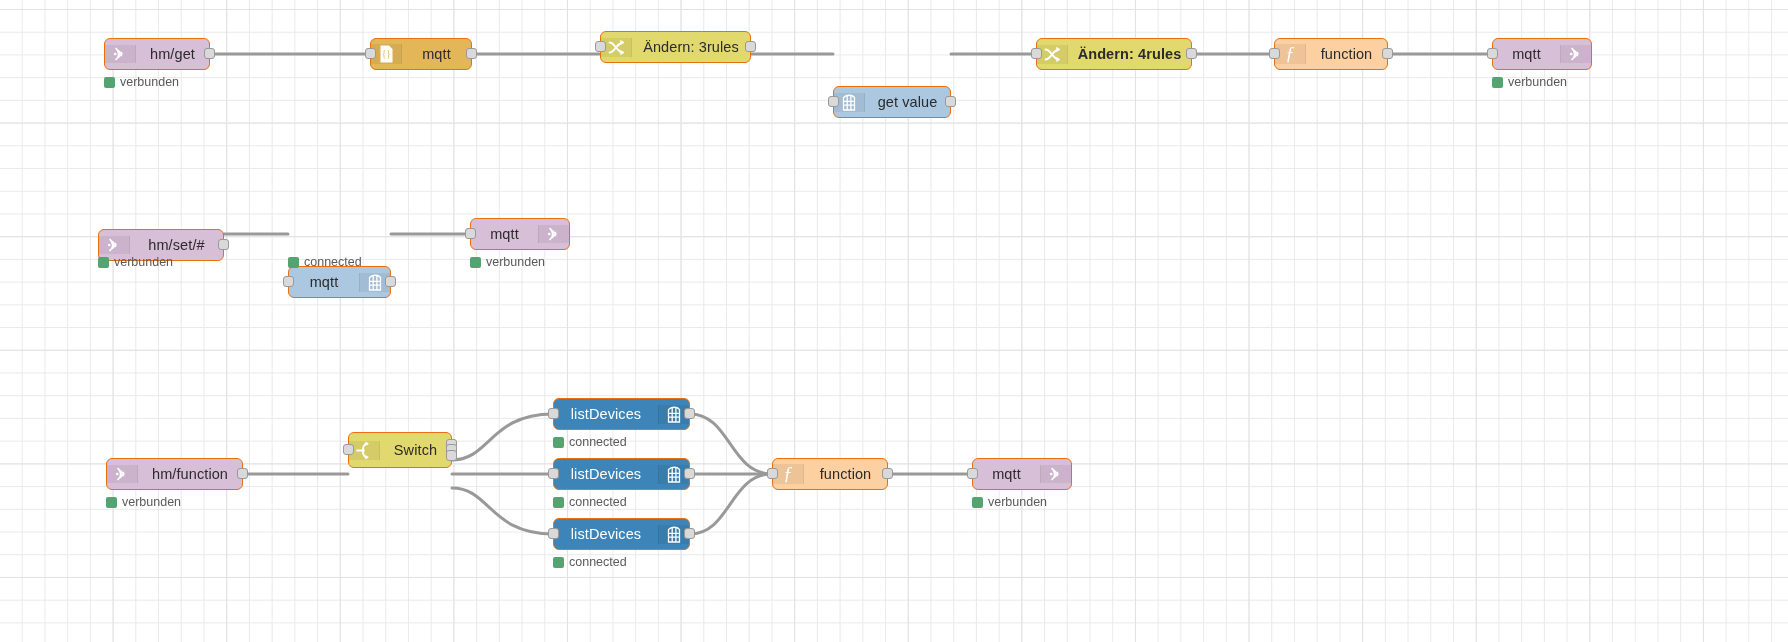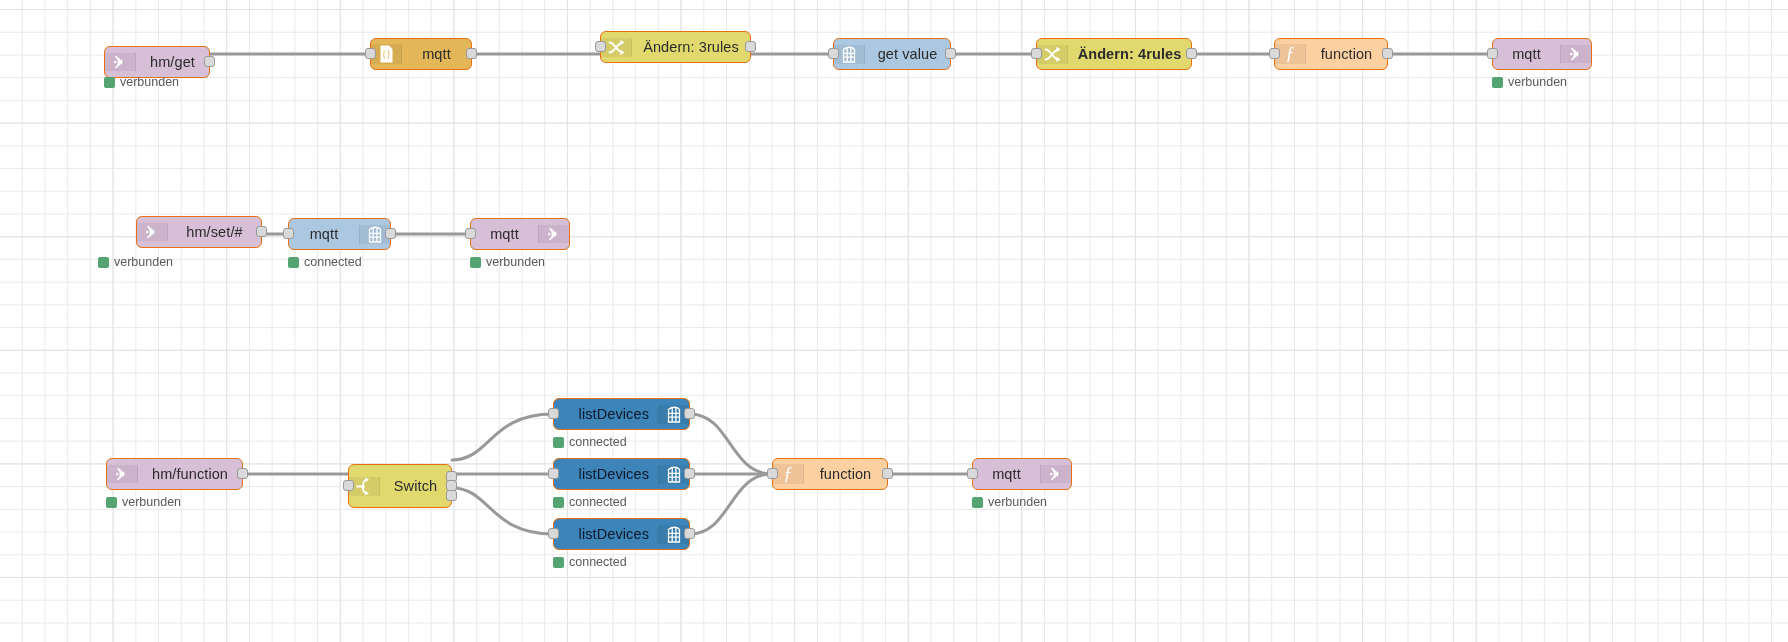--- a/index.html
+++ b/index.html
@@ -73,21 +73,21 @@
   .node .label {
     flex: 1 1 auto;
     text-align: center;
     font-size: 14.5px;
     color: #2b2b2b;
     padding: 0 9px;
     white-space: nowrap;
     line-height: 1;
     letter-spacing: 0.1px;
   }
-  .node.dark .label { color: #0f172a; text-align: right; }
+  .node.dark .label { color: #ffffff; }
 
   .icon-box {
     width: 30px;
     flex: 0 0 30px;
     display: flex;
     align-items: center;
     justify-content: center;
     background: rgba(0,0,0,0.06);
     position: relative;
   }
@@ -135,21 +135,21 @@
     background: #53a471;
     display: inline-block;
     flex: 0 0 11px;
   }
 
   
   .c-mqtt   { background: #d8bfd8; }
   .c-json   { background: #e3b758; }
   .c-change { background: #e2d96e; }
   .c-func   { background: #fdd0a2; }
-  .c-getval { background: #acc8e1; }
+  .c-getval { background: #acc8e1; margin-top: 48px; }
   .c-switch { background: #e2d96e; }
   .c-blue   { background: #3d85b8; }
 </style>
 </head>
 <body>
 
 <div id="canvas">
 
   <svg id="wires" viewBox="0 0 1788 642" width="1788" height="642">
 
@@ -166,21 +166,21 @@
     <path class="wire" d="M 243,474 C 280,474 310,474 348,474"></path>
     <path class="wire" d="M 452,460 C 490,460 490,414 553,414"></path>
     <path class="wire" d="M 452,474 C 490,474 510,474 553,474"></path>
     <path class="wire" d="M 452,488 C 490,488 490,534 553,534"></path>
     <path class="wire" d="M 690,414 C 730,414 730,474 772,474"></path>
     <path class="wire" d="M 690,474 C 725,474 740,474 772,474"></path>
     <path class="wire" d="M 690,534 C 730,534 730,474 772,474"></path>
     <path class="wire" d="M 888,474 C 925,474 940,474 972,474"></path>
   </svg>
 
-  <div class="node c-mqtt" style="left:104px; top:38px; width:106px;margin-top:8px;">
+  <div class="node c-mqtt" style="left:104px; top:38px; width:106px;">
     <div class="body">
       <span class="icon-box left">
         <svg width="16" height="18" viewBox="0 0 16 18">
           <g fill="none" stroke="#fff" stroke-width="1.6" stroke-linecap="round">
             <path d="M4 3.5 A7 7 0 0 1 4 14.5"></path>
             <path d="M6.5 5.5 A4.6 4.6 0 0 1 6.5 12.5"></path>
             <path d="M9 7.4 A2.3 2.3 0 0 1 9 10.6"></path>
           </g>
           <circle cx="3.2" cy="9" r="1.3" fill="#fff"></circle>
         </svg>
@@ -288,21 +288,21 @@
         </svg>
       </span>
     </div>
     <span class="port in"></span>
   </div>
   <div class="status" style="left:1492px; top:76px;">
     <span class="dot"></span>
     <span>verbunden</span>
   </div>
 
-  <div class="node c-mqtt" style="left:98px; top:216px; width:126px;margin-left:38px;">
+  <div class="node c-mqtt" style="left:98px; top:229px; width:126px;">
     <div class="body">
       <span class="icon-box left">
         <svg width="16" height="18" viewBox="0 0 16 18">
           <g fill="none" stroke="#fff" stroke-width="1.6" stroke-linecap="round">
             <path d="M4 3.5 A7 7 0 0 1 4 14.5"></path>
             <path d="M6.5 5.5 A4.6 4.6 0 0 1 6.5 12.5"></path>
             <path d="M9 7.4 A2.3 2.3 0 0 1 9 10.6"></path>
           </g>
           <circle cx="3.2" cy="9" r="1.3" fill="#fff"></circle>
         </svg>
@@ -372,21 +372,21 @@
       </span>
       <span class="label">hm/function</span>
     </div>
     <span class="port out"></span>
   </div>
   <div class="status" style="left:106px; top:496px;">
     <span class="dot"></span>
     <span>verbunden</span>
   </div>
 
-  <div class="node c-switch" style="left:348px; top:464px; width:104px; height:44px;">
+  <div class="node c-switch" style="left:348px; top:432px; width:104px; height:36px;">
     <div class="body">
       <span class="icon-box left">
         <svg width="19" height="19" viewBox="0 0 19 19">
           <g fill="none" stroke="#fff" stroke-width="1.9" stroke-linecap="round">
             <path d="M12 2.6 C 6.5 3.6 6.5 15.4 12 16.4"></path>
             <path d="M2.2 9.5 H9"></path>
           </g>
           <path d="M10.4 0.6 L14 2.7 L10.2 4.9 Z" fill="#fff"></path>
           <path d="M10.4 14.1 L14 16.3 L10.2 18.4 Z" fill="#fff"></path>
         </svg>

